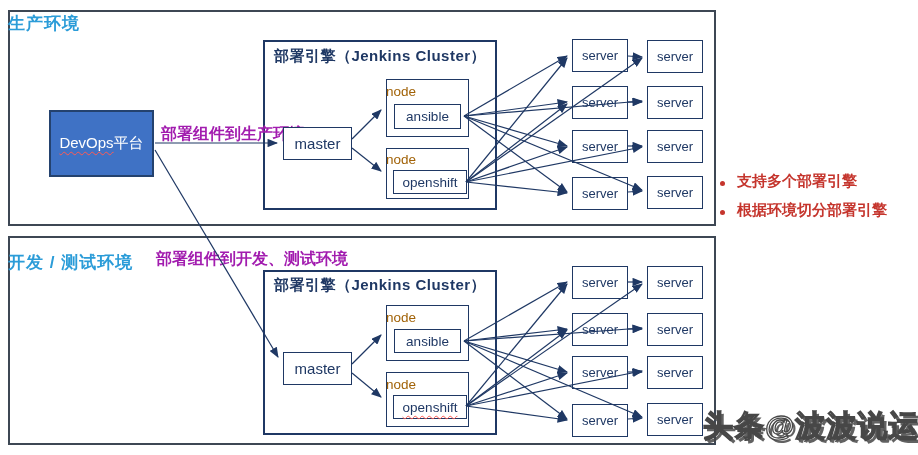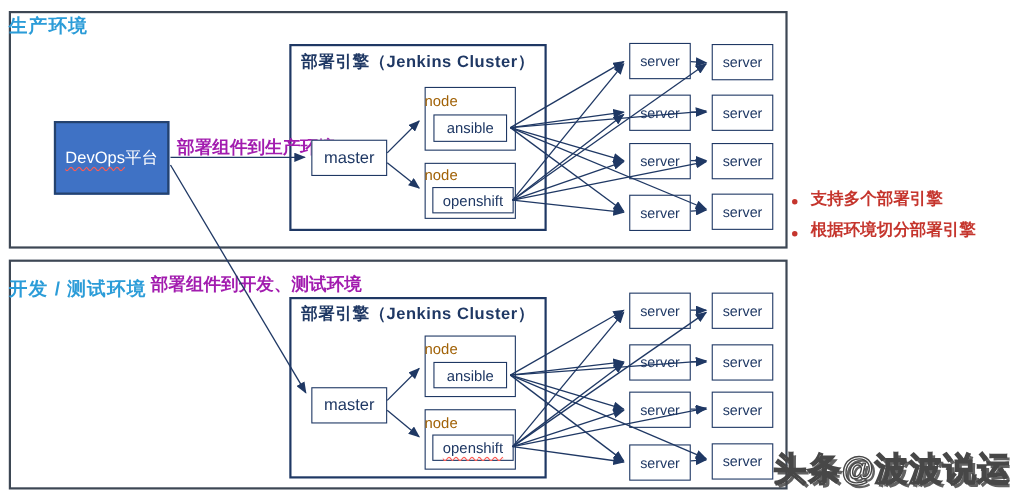--- a/index.html
+++ b/index.html
@@ -85,21 +85,21 @@
   <div class="abs engine-title lvl3" style="left:263px;top:47px;width:234px;">部署引擎（Jenkins Cluster）</div>
 
   <div class="abs engine-box lvl2" style="left:263px;top:270px;width:234px;height:165px;"></div>
   <div class="abs engine-title lvl3" style="left:263px;top:276px;width:234px;">部署引擎（Jenkins Cluster）</div>
 
   <div class="abs devops lvl3" style="left:49px;top:110px;width:105px;height:67px;">
     <span><span class="squiggle">DevOps</span><span>平台</span></span>
   </div>
 
   <div class="abs flow-label lvl3" style="left:161px;top:124px;">部署组件到生产环境</div>
-  <div class="abs flow-label lvl3" style="left:97px;top:249px;margin-left:40px;">部署组件到开发、测试环境</div>
+  <div class="abs flow-label lvl3" style="left:116px;top:249px;margin-left:40px;">部署组件到开发、测试环境</div>
 
   <div class="abs box master lvl3" style="left:283px;top:127px;">master</div>
 
   <div class="abs node-outer lvl3" style="left:386px;top:79px;width:83px;height:58px;"></div>
   <div class="abs node-label lvl3" style="left:386px;top:81px;width:83px;">node</div>
   <div class="abs inner-box lvl3" style="left:394px;top:104px;width:67px;height:25px;">ansible</div>
 
   <div class="abs node-outer lvl3" style="left:386px;top:148px;width:83px;height:51px;"></div>
   <div class="abs node-label lvl3" style="left:386px;top:149px;width:83px;">node</div>
   <div class="abs inner-box lvl3" style="left:393px;top:170px;width:74px;height:24px;">openshift</div>

